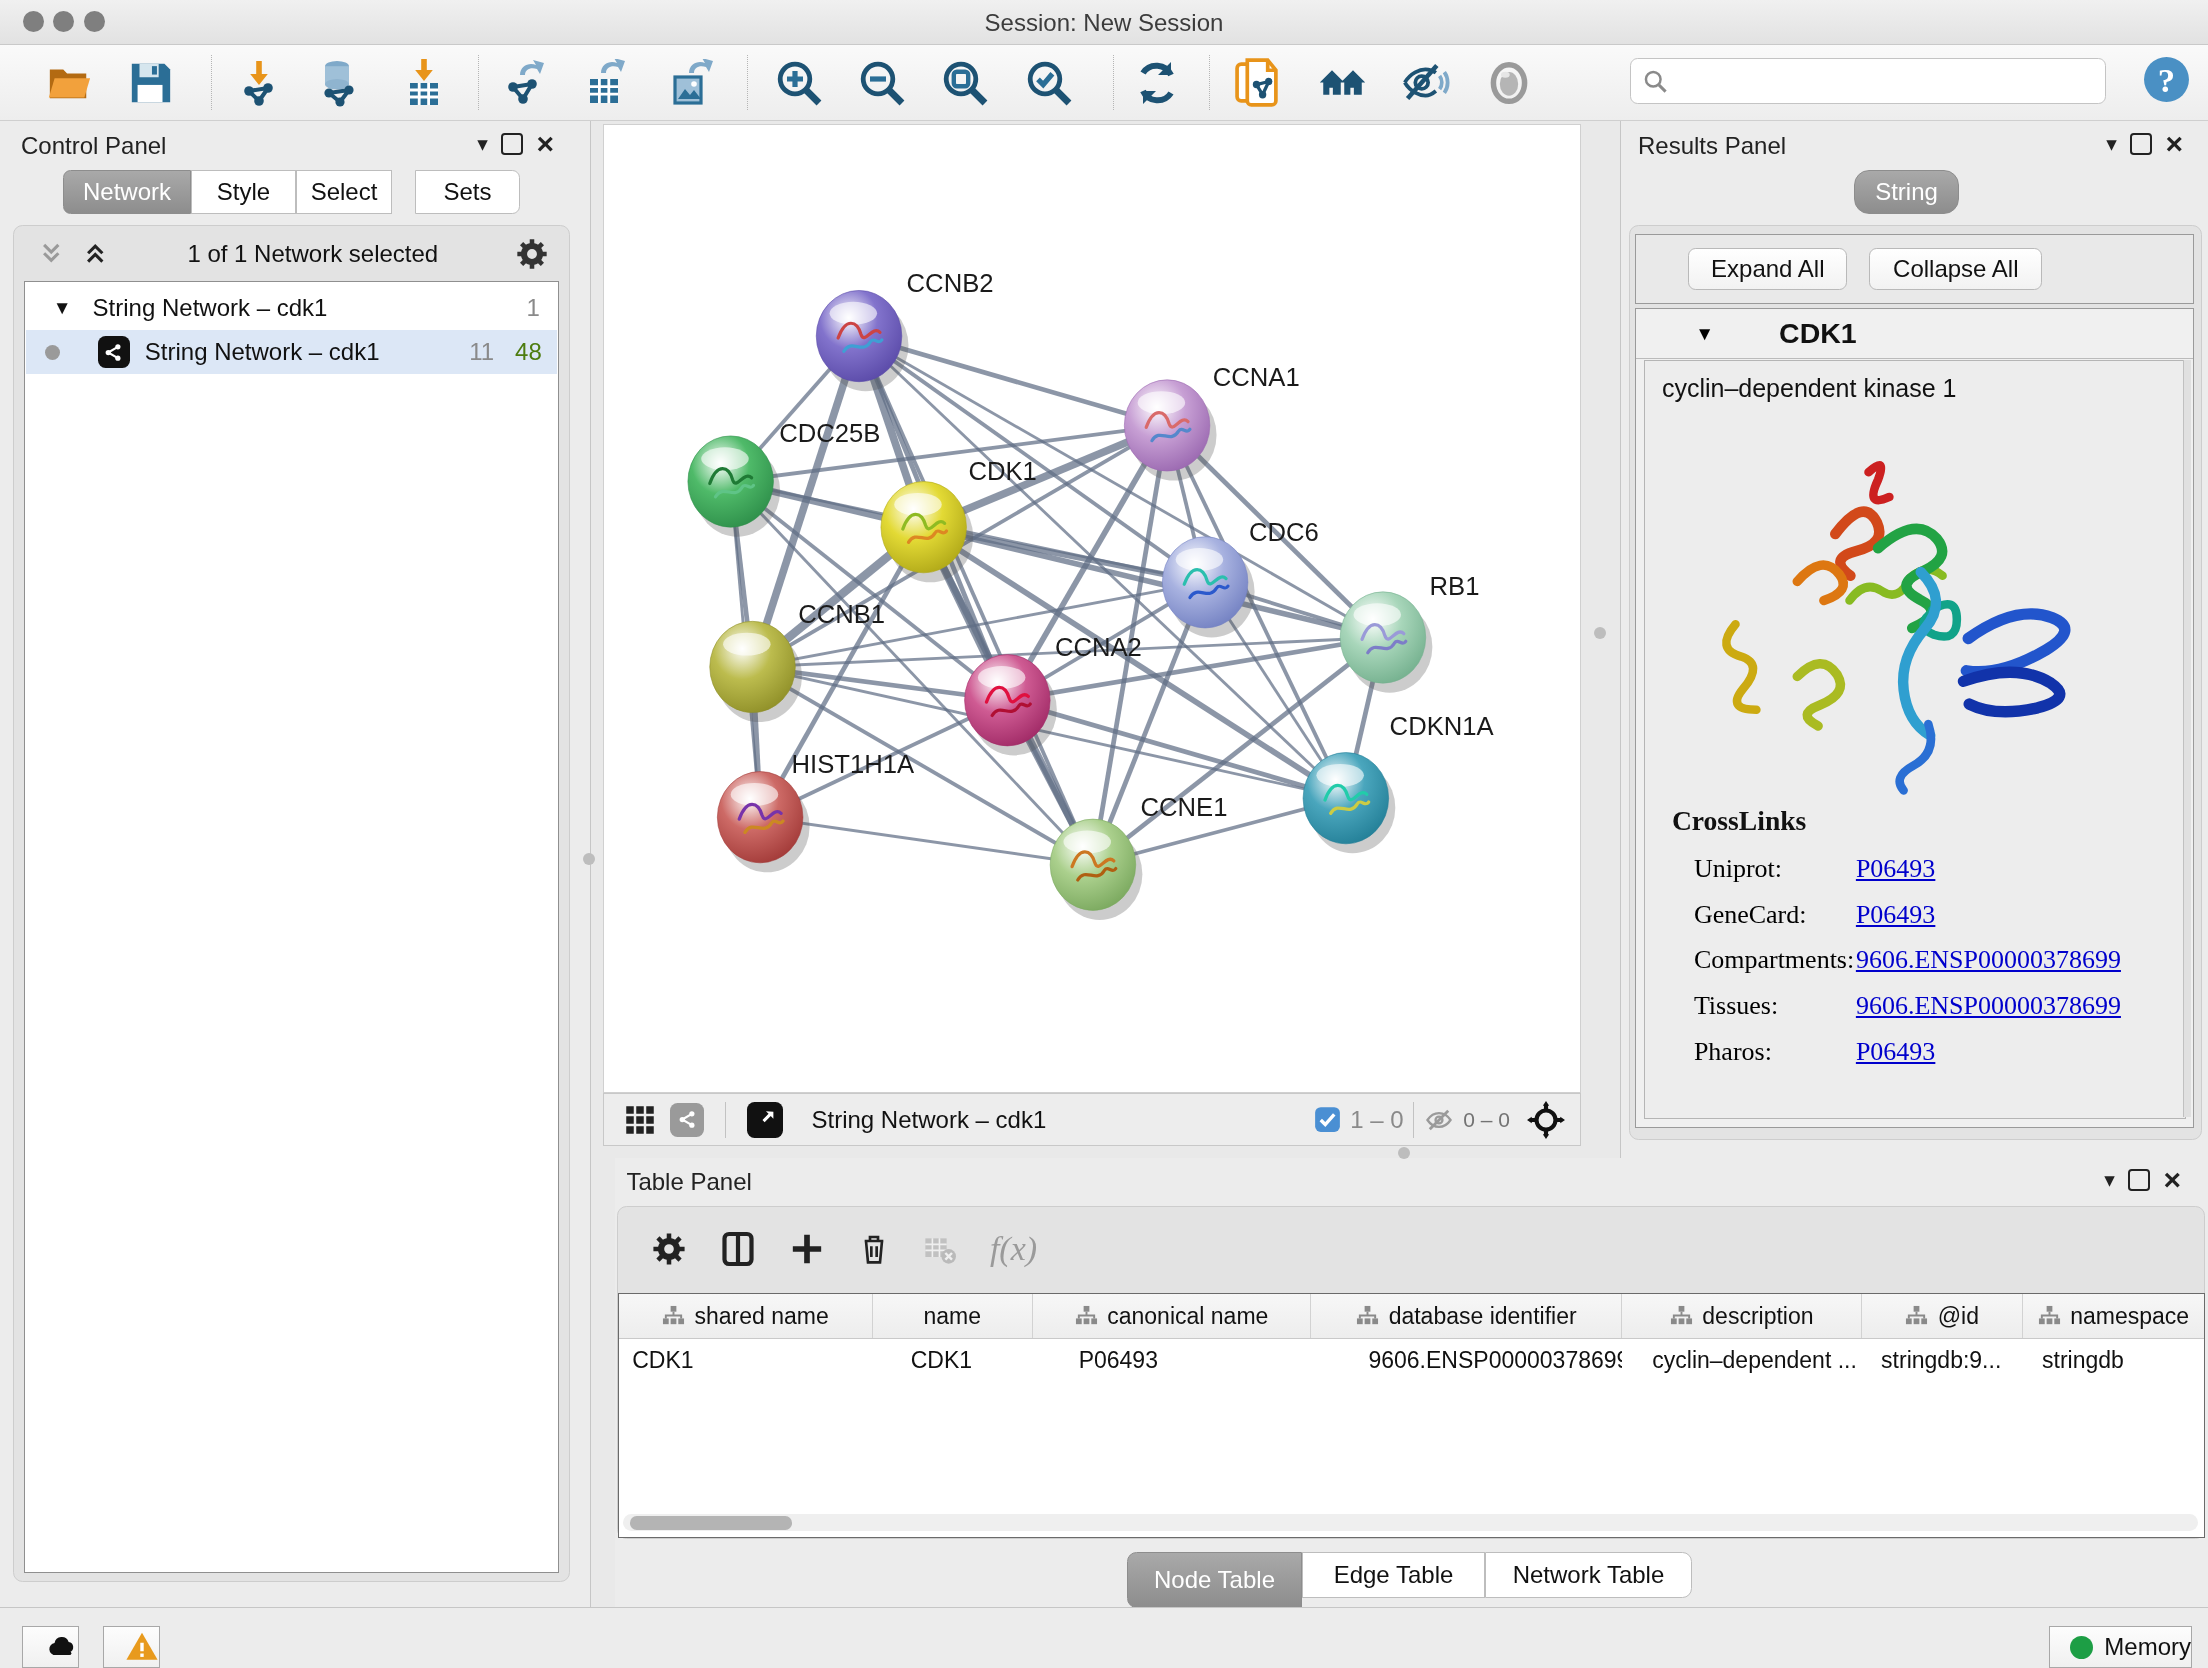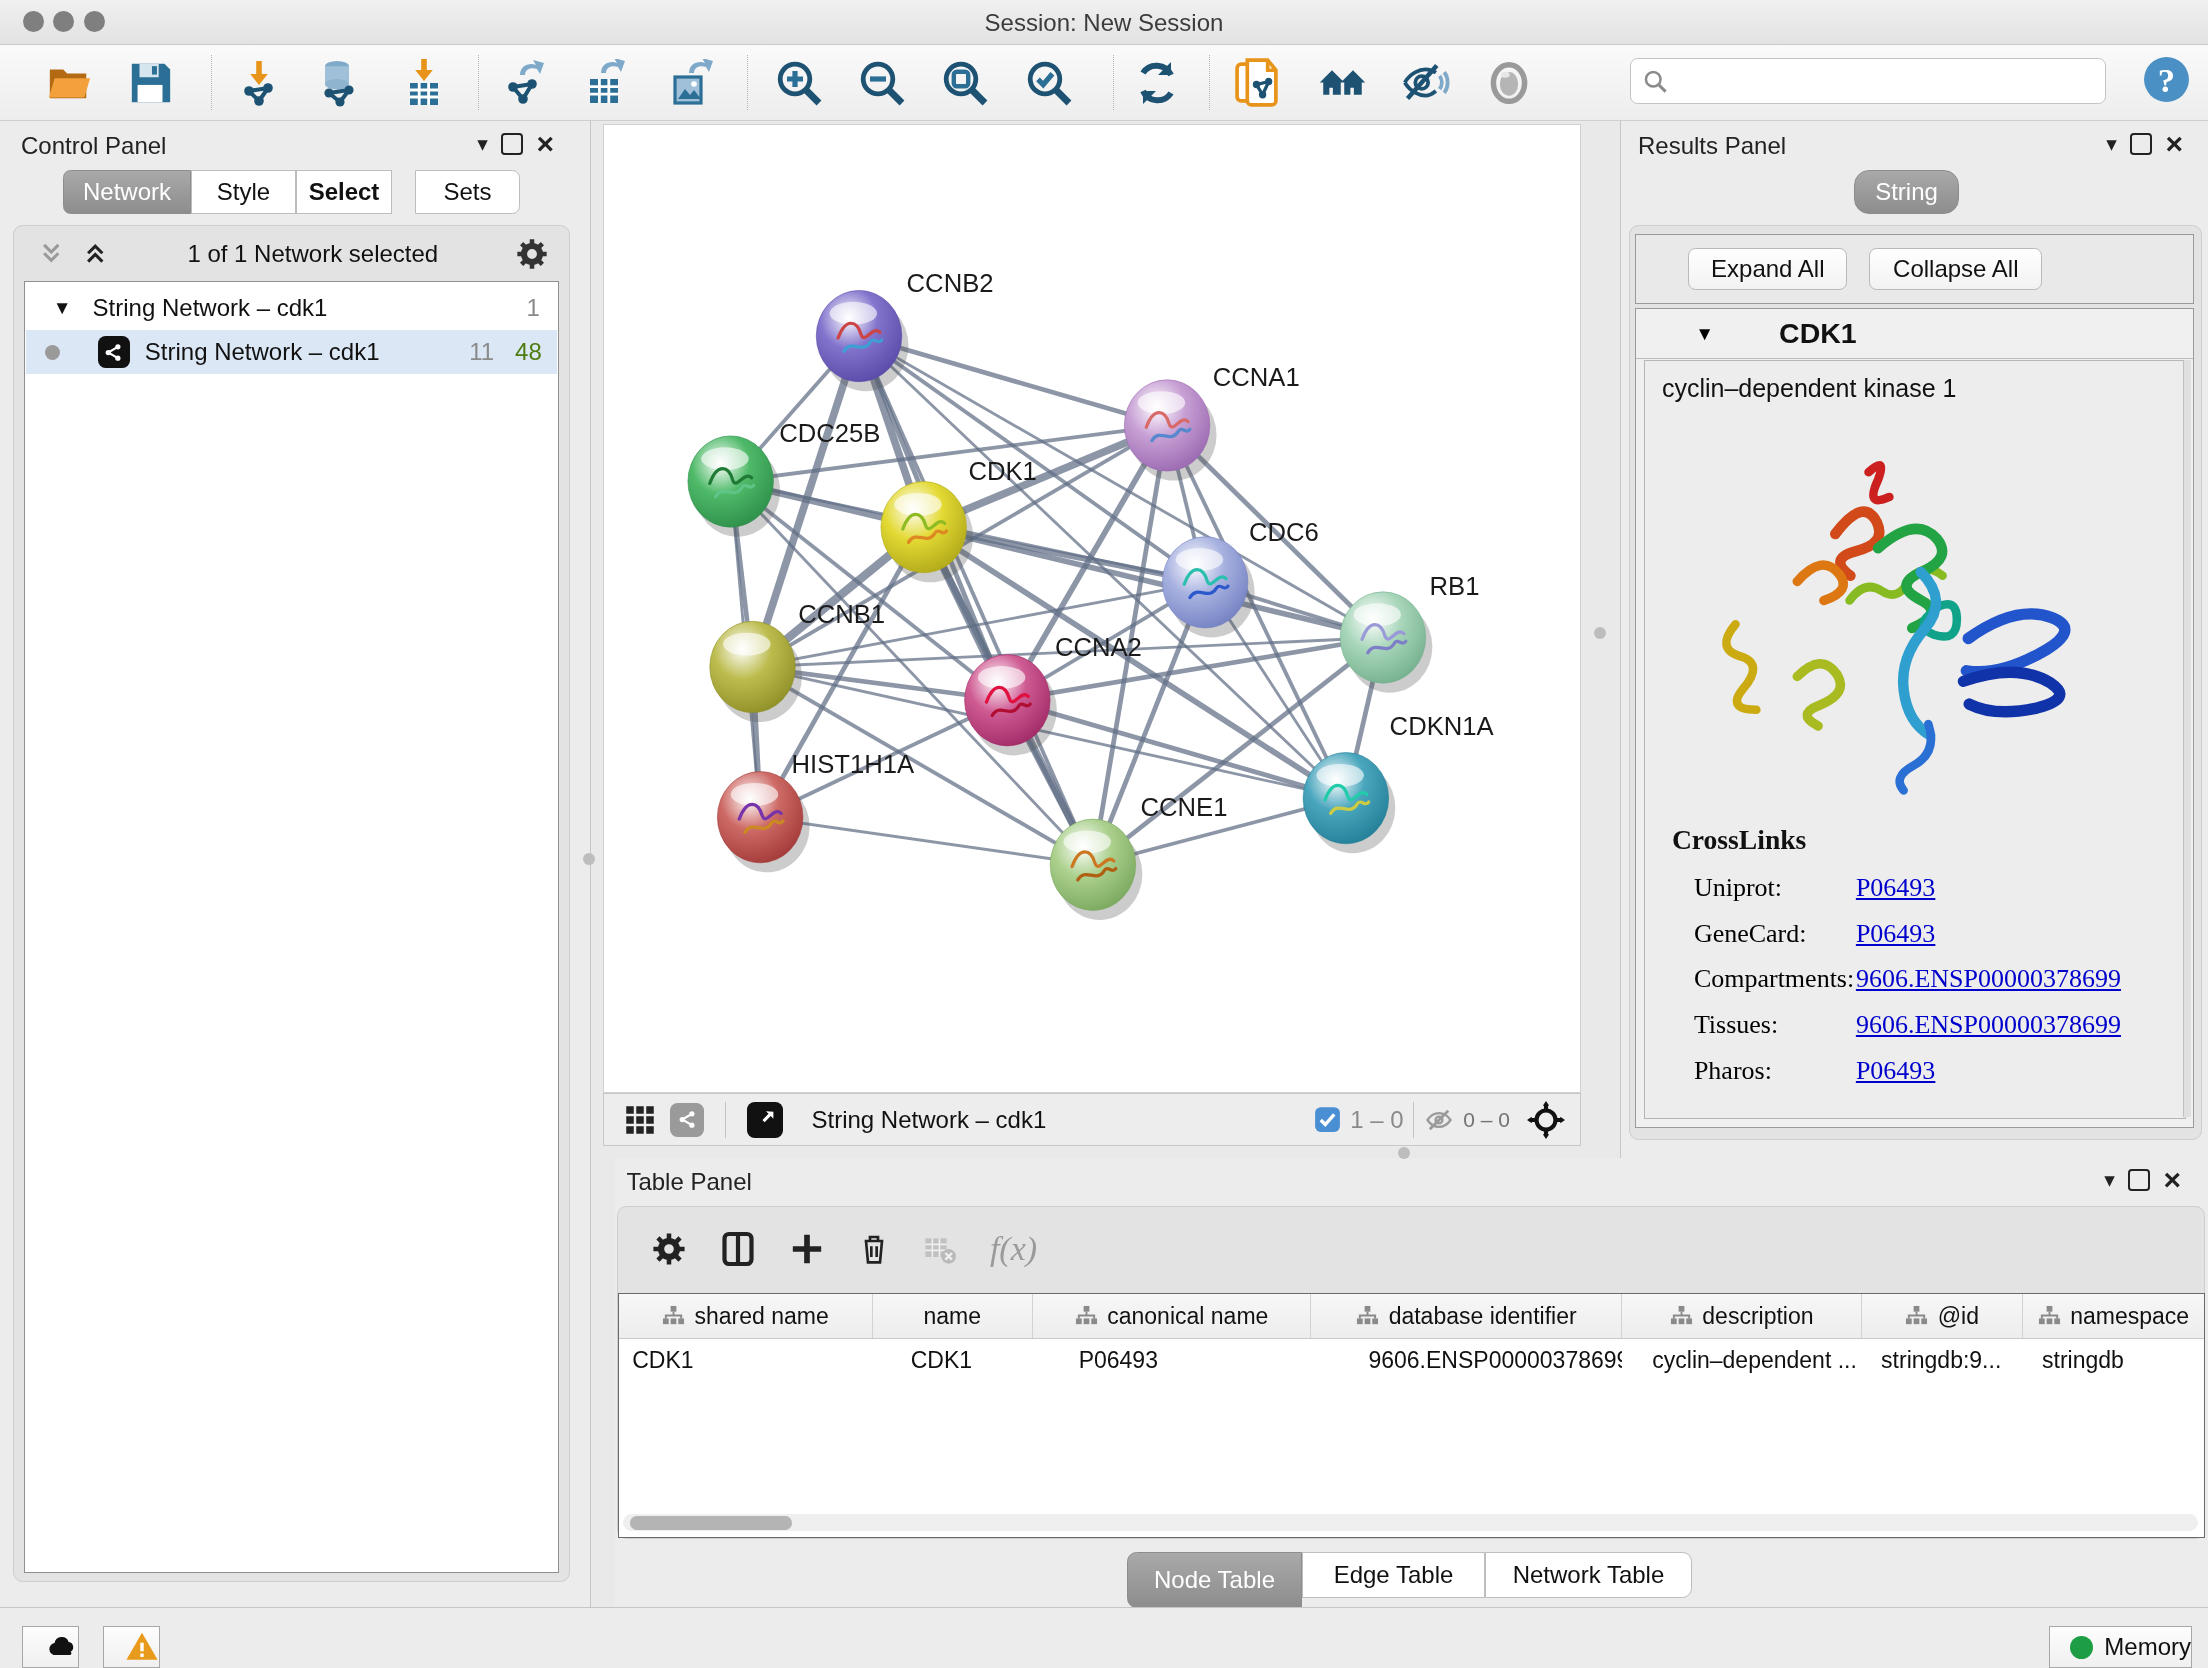--- a/index.html
+++ b/index.html
@@ -217,21 +217,21 @@
 
   <div class="abs" style="left:0;top:121px;width:590px;height:1487px;background:#ececec;border-right:1px solid #c6c6c6;">
     <div class="abs panel-title" style="left:21px;top:11.4px">Control Panel</div>
     <div class="win-ctrl" style="right:36px;top:11.4px">
       <span class="wc-tri">▾</span>
       <span class="wc-sq"></span>
       <span class="wc-x">×</span>
     </div>
     <div class="abs tab sel" style="left:63px;top:49px;width:128px;border-radius:7.6px 0 0 7.6px;">Network</div>
     <div class="abs tab" style="left:191px;top:49px;width:105px;">Style</div>
-    <div class="abs tab" style="left:296px;top:49px;width:96px;font-weight:bold;">Select</div>
+    <div class="abs tab" style="left:296px;top:49px;width:96px;">Select</div>
     <div class="abs tab" style="left:415px;top:49px;width:105px;border-radius:0 7.6px 7.6px 0;">Sets</div>
 
     <div class="abs roundbox" style="left:13.3px;top:104px;width:555px;height:1355px;">
       <div class="abs" style="left:0;top:0;width:555px;height:55px;display:flex;align-items:center;">
         <span style="margin-left:23px">
           <svg width="28.5" height="28.5" viewBox="0 0 24 24" fill="none" stroke="#9a9a9a" stroke-width="2.6">
               <path d="M6 5l6 6 6-6M6 12l6 6 6-6"></path>
             </svg>
           </span>
         <span style="margin-left:15px">
@@ -561,21 +561,21 @@
               <path d="M175 190 q16 -22 34 -10 t30 -14 q18 -16 34 -2" stroke="#88bb22" stroke-width="9"></path>
               <path d="M205 135 q40 -35 62 -10 q16 20 -14 34 q-34 14 -4 30 q28 14 -8 30" stroke="#22a344 " stroke-width="11"></path>
               <path d="M262 200 q26 -16 26 10 q0 24 -24 16 q-20 -8 -4 -22" stroke="#11a really" stroke-width="9"></path>
               <path d="M262 200 q26 -16 26 10 q0 24 -24 16 q-20 -8 -4 -22" stroke="#11a389" stroke-width="9"></path>
               <path d="M250 160 q30 30 4 60 q-26 30 -22 64 q4 34 28 48" stroke="#2f9fd0" stroke-width="11"></path>
               <path d="M300 230 q50 -36 88 -22 q30 12 -6 34 q-48 28 -84 22" stroke="#2255cc" stroke-width="12"></path>
               <path d="M295 275 q56 -20 92 2 q24 16 -14 26 q-44 10 -72 -4" stroke="#1133aa" stroke-width="12"></path>
               <path d="M258 320 q10 30 -16 44 q-22 12 -10 26" stroke="#2a6fd4" stroke-width="9"></path>
             </g>
           </svg>
-          <div class="serif" style="margin:24px 0 0 27px;font-size:27.6px;font-weight:bold;color:#111">CrossLinks</div>
+          <div class="serif" style="margin:5px 0 0 27px;font-size:27.6px;font-weight:bold;color:#111">CrossLinks</div>
           <div style="position:relative;height:247px">
             <span class="xl-row serif" style="left:49px;top:17px">Uniprot:</span>
             <span class="xl-row serif xlink" style="left:211px;top:17px">P06493</span>
             <span class="xl-row serif" style="left:49px;top:63px">GeneCard:</span>
             <span class="xl-row serif xlink" style="left:211px;top:63px">P06493</span>
             <span class="xl-row serif" style="left:49px;top:108px">Compartments:</span>
             <span class="xl-row serif xlink" style="left:211px;top:108px">9606.ENSP00000378699</span>
             <span class="xl-row serif" style="left:49px;top:154px">Tissues:</span>
             <span class="xl-row serif xlink" style="left:211px;top:154px">9606.ENSP00000378699</span>
             <span class="xl-row serif" style="left:49px;top:200px">Pharos:</span>

